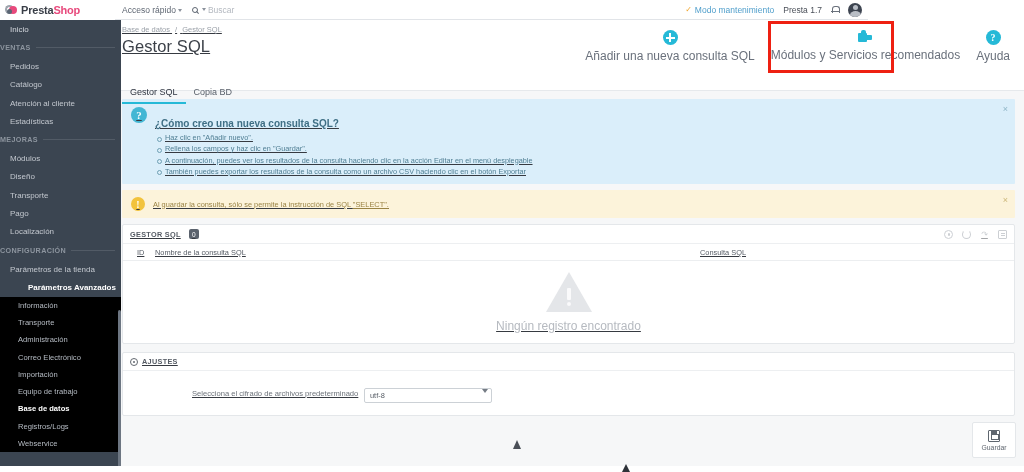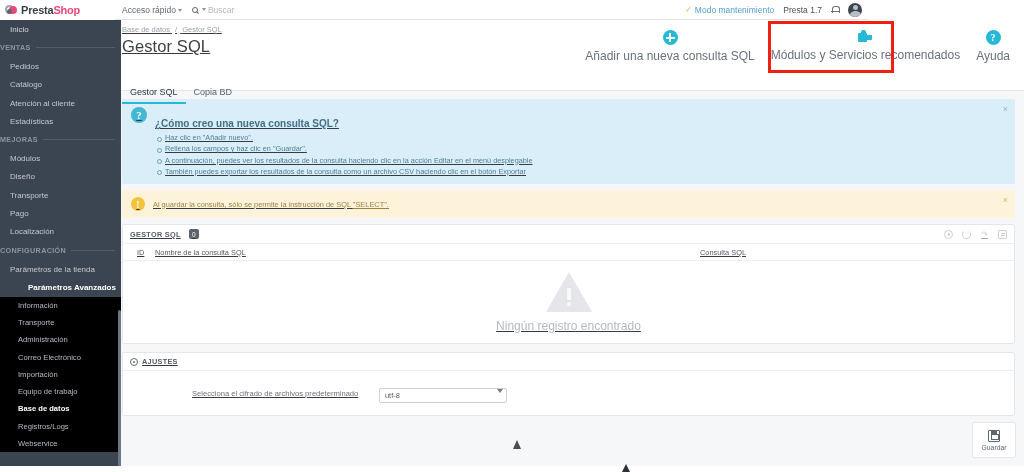--- a/index.html
+++ b/index.html
@@ -267,21 +267,21 @@
 
   
   .card-head.ajustes { height:18px; }
   .gear2 {
     width:8px;height:8px;border:1.3px solid #636970;border-radius:50%;
     margin-right:4px; position:relative;
   }
   .gear2:after{content:"";position:absolute;left:2px;top:2px;width:2px;height:2px;
     border-radius:50%;background:#636970;}
   .form-row {
-    display:flex; align-items:center; height:44px; padding-left: 69px; gap: 15px;
+    display:flex; align-items:center; height:44px; padding-left: 69px;
   }
   .form-label { font-size:7.6px; color:#6b7179; width: 172px; }
   .sel-wrap { position:relative; width: 128px; }
   select.fsel {
     width:128px; height:15px; font-size:7.4px; color:#555b64;
     border:1px solid #ccd1d6; border-radius:2px; background:#fff;
     padding-left:5px; appearance:none; -webkit-appearance:none;
     font-family:"Liberation Sans",sans-serif;
   }
   .sel-arrow {

